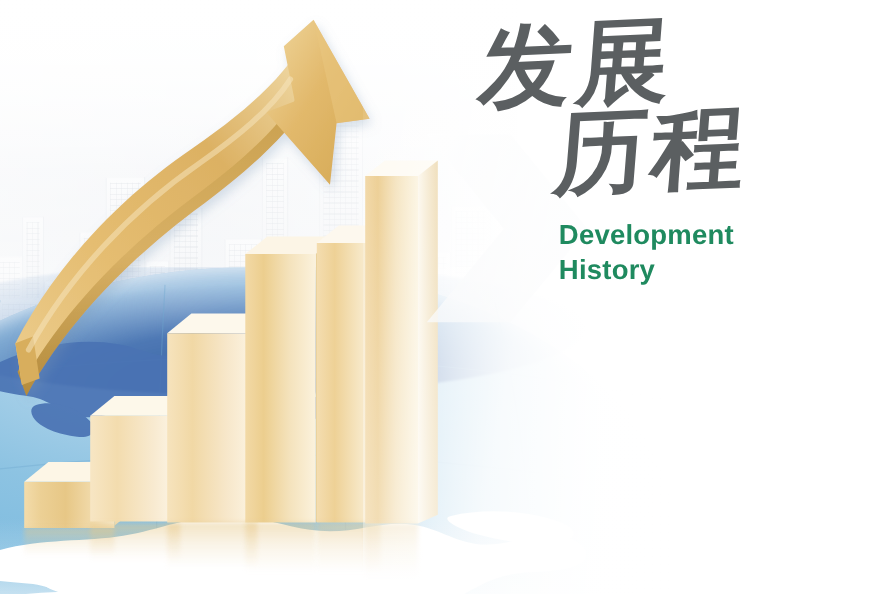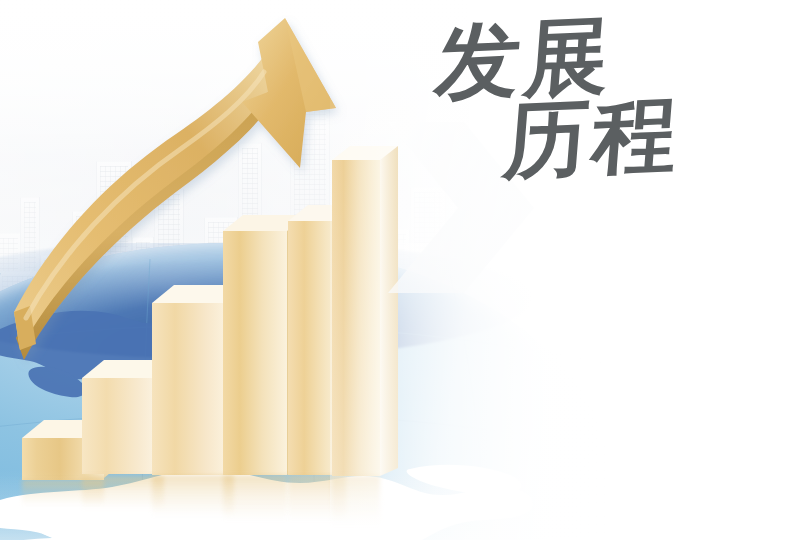--- a/index.html
+++ b/index.html
@@ -473,15 +473,19 @@
     </defs>
     <path d="M2,2 L78,2 L148,88 L78,173 L2,173 L72,88 Z" fill="url(#chev)" opacity=".9"></path>
   </svg>
 
   <div class="right-wash"></div>
   <div class="bottom-wash"></div>
 
   <div class="title-block">
     <div class="cn-title cn-line1">发展</div>
     <div class="cn-title cn-line2">历程</div>
+    <div class="en-title">
+      <div>Development</div>
+      <div>History</div>
+    </div>
   </div>
 
 </div>
 
 </body></html>

